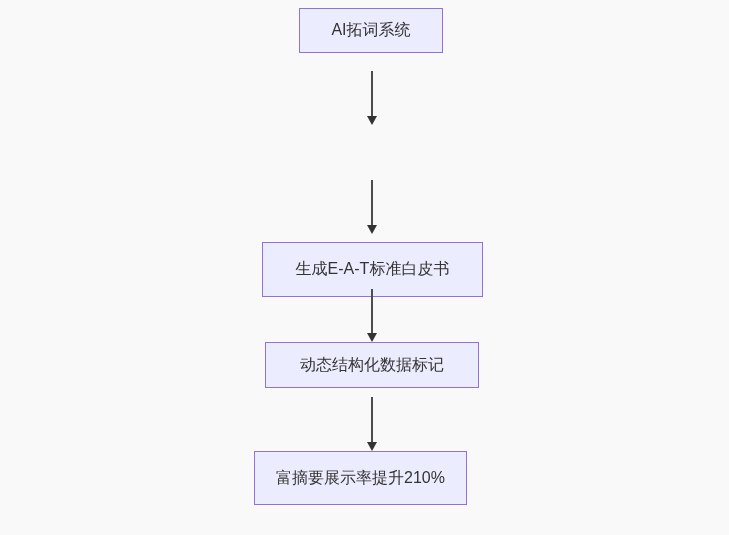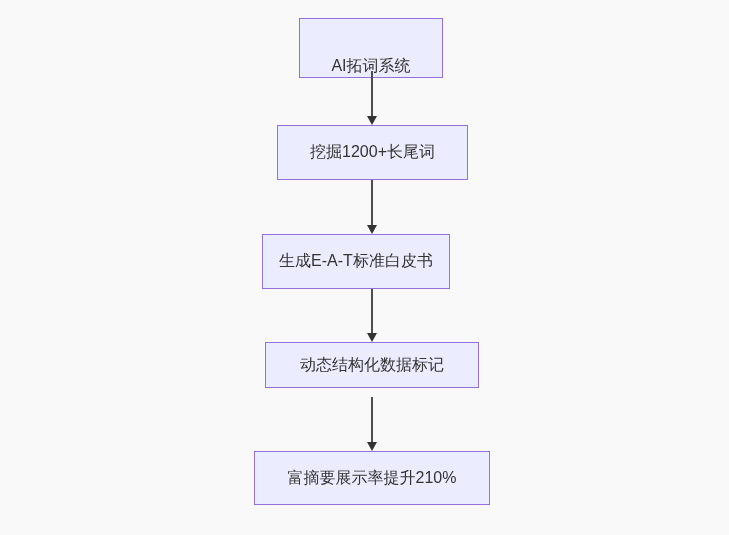--- a/index.html
+++ b/index.html
@@ -22,25 +22,25 @@
     border: 1px solid #9370DB;
     color: #333333;
     font-size: 16px;
     display: flex;
     align-items: center;
     justify-content: center;
     text-align: center;
     white-space: nowrap;
   }
   .node-label { display: inline-block; }
-  .node1 { left: 299px; top: 18px;  width: 144px; height: 60px; align-items: flex-end; }
+  .node1 { left: 299px; top: 8px;  width: 144px; height: 45px; }
   .node2 { left: 277px; top: 125px; width: 191px; height: 55px; }
-  .node3 { left: 262px; top: 234px; width: 188px; height: 55px; }
+  .node3 { left: 262px; top: 242px; width: 221px; height: 55px; }
   .node4 { left: 265px; top: 342px; width: 214px; height: 46px; }
-  .node5 { left: 254px; top: 451px; width: 236px; height: 54px; }
+  .node5 { left: 254px; top: 451px; width: 213px; height: 54px; }
   .edge {
     position: absolute;
     left: 366px;
     width: 11px;
     display: flex;
     flex-direction: column;
     align-items: center;
   }
   .edge1 { top: 71px;  height: 54px; }
   .edge2 { top: 180px; height: 54px; }
@@ -67,23 +67,20 @@
 
   <div class="node node1">
     <span class="node-label">AI拓词系统</span>
   </div>
 
   <div class="edge edge1">
     <div class="edge-line"></div>
     <div class="edge-arrowhead"></div>
   </div>
 
-  <div class="node node2">
-    <span class="node-label">挖掘1200+长尾词</span>
-  </div>
 
   <div class="edge edge2">
     <div class="edge-line"></div>
     <div class="edge-arrowhead"></div>
   </div>
 
   <div class="node node3">
     <span class="node-label">生成E-A-T标准白皮书</span>
   </div>
 

